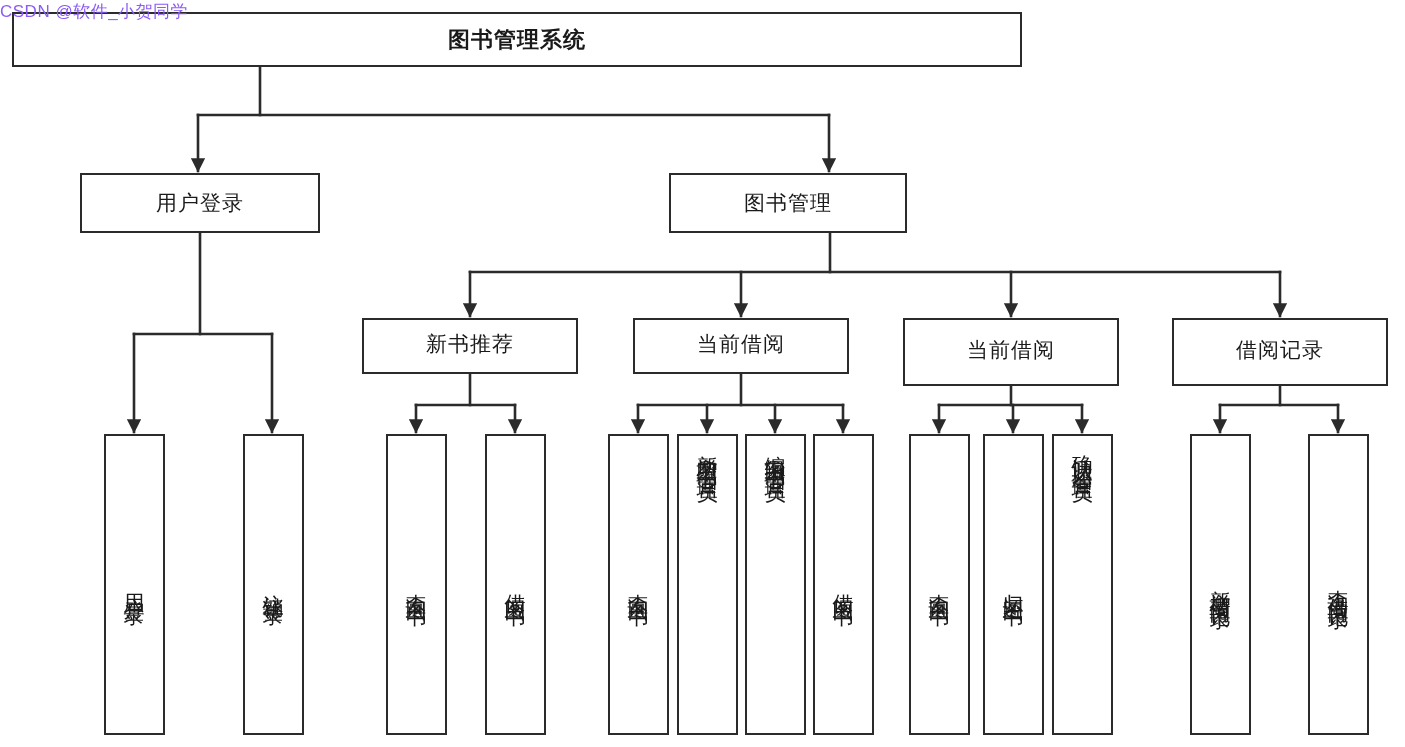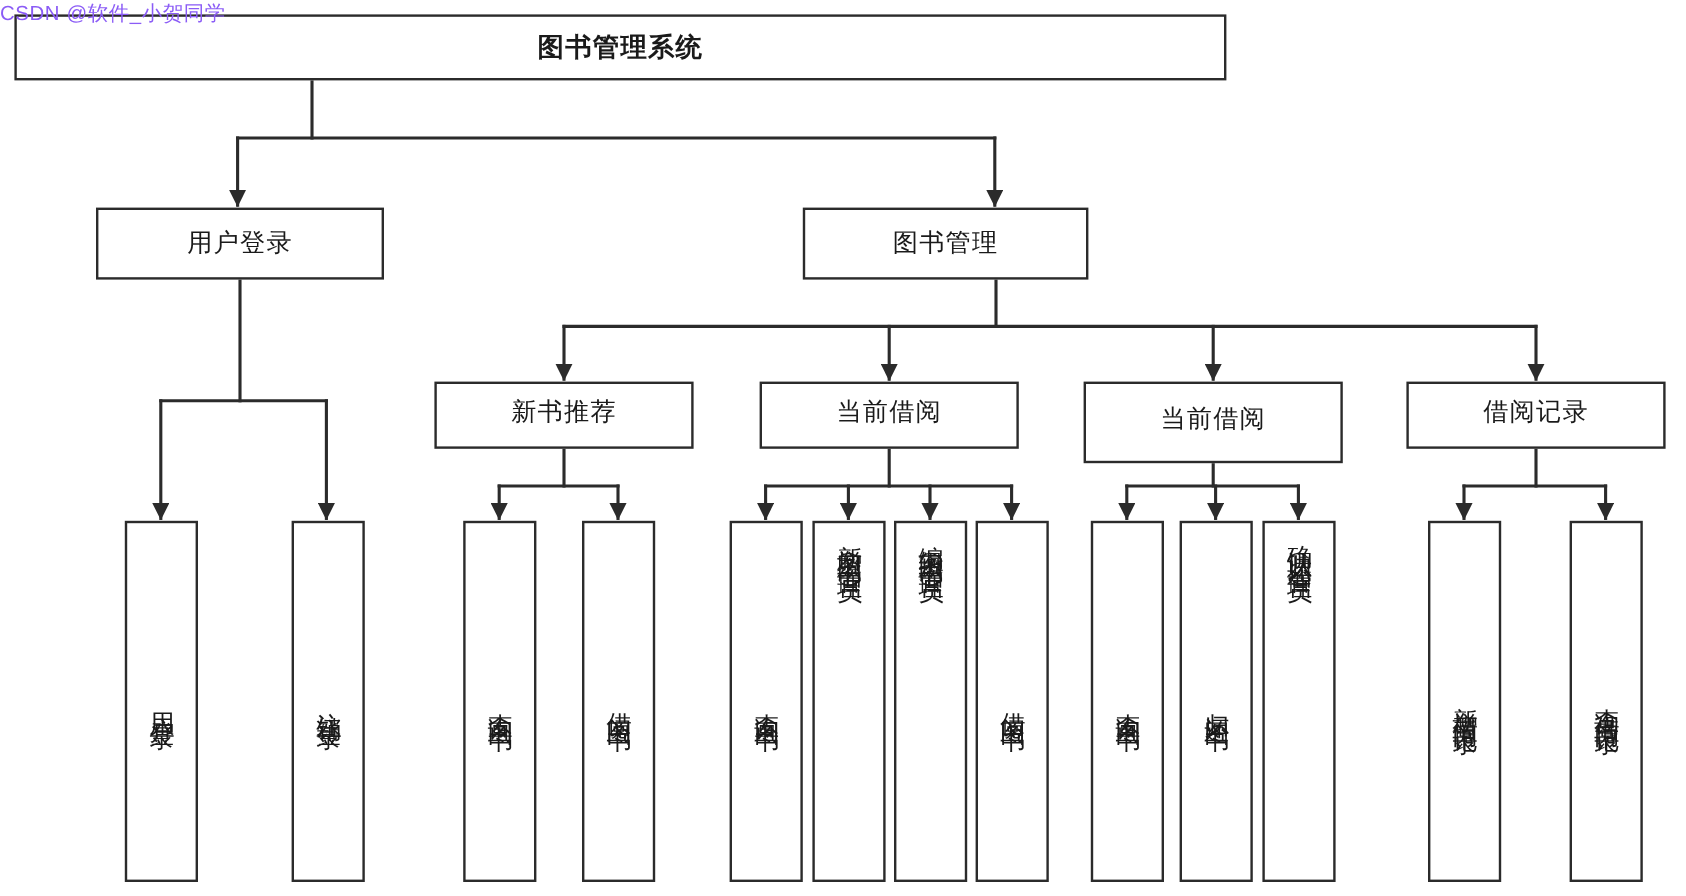--- a/index.html
+++ b/index.html
@@ -122,21 +122,21 @@
       </div>
       <div class="node-box level-3" style="left: 362px; top: 318px; width: 216px; height: 56px;">
         <span class="node-label">新书推荐</span>
       </div>
       <div class="node-box level-3" style="left: 633px; top: 318px; width: 216px; height: 56px;">
         <span class="node-label">当前借阅</span>
       </div>
       <div class="node-box level-3" style="left: 903px; top: 318px; width: 216px; height: 68px;">
         <span class="node-label">当前借阅</span>
       </div>
-      <div class="node-box level-3" style="left: 1172px; top: 318px; width: 216px; height: 56px;">
+      <div class="node-box level-3" style="left: 1172px; top: 318px; width: 216px; height: 68px;">
         <span class="node-label">借阅记录</span>
       </div>
       <div class="node-box level-4 vertical centered" style="left: 104px; top: 434px; width: 61px; height: 301px;">
         <span class="node-label">用户登录</span>
       </div>
       <div class="node-box level-4 vertical centered" style="left: 243px; top: 434px; width: 61px; height: 301px;">
         <span class="node-label">注销登录</span>
       </div>
       <div class="node-box level-4 vertical centered" style="left: 386px; top: 434px; width: 61px; height: 301px;">
         <span class="node-label">查询图书</span>

